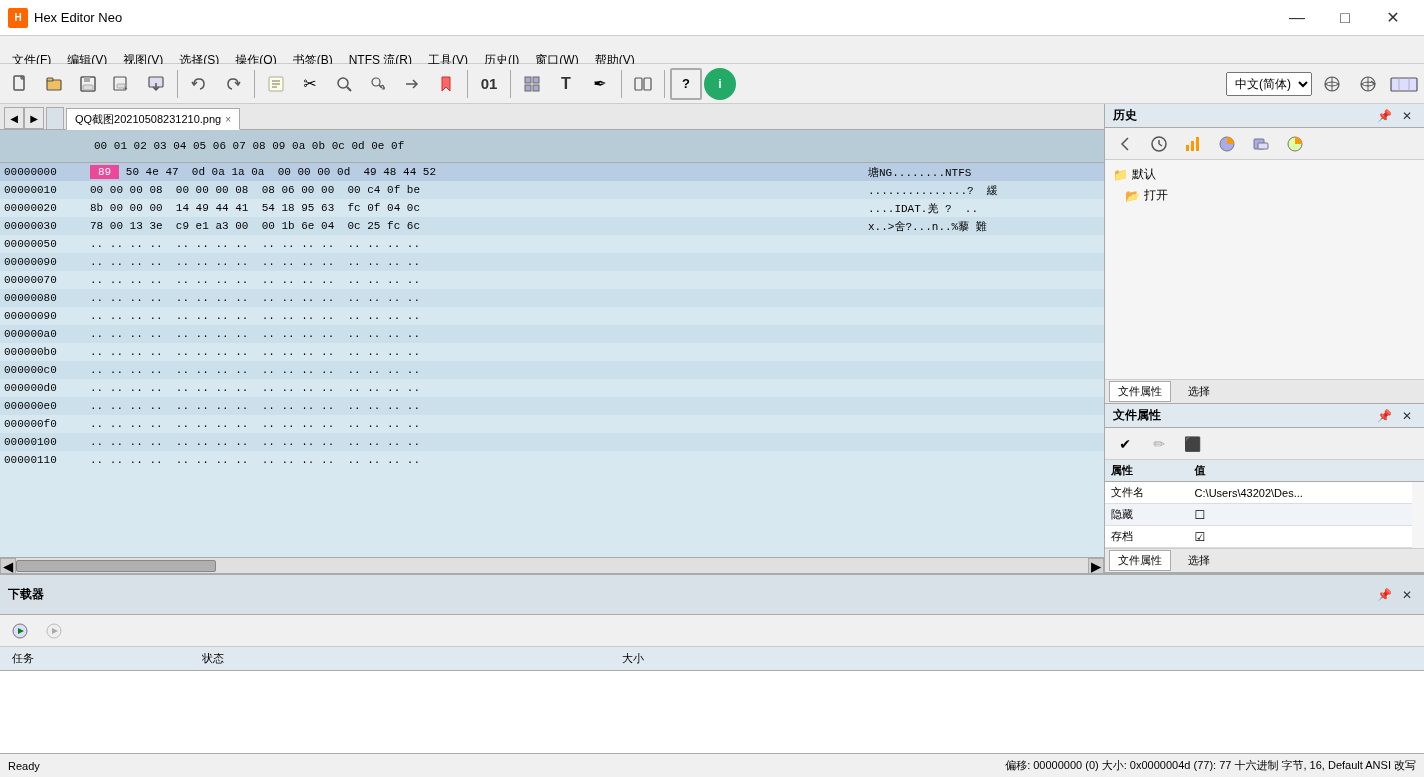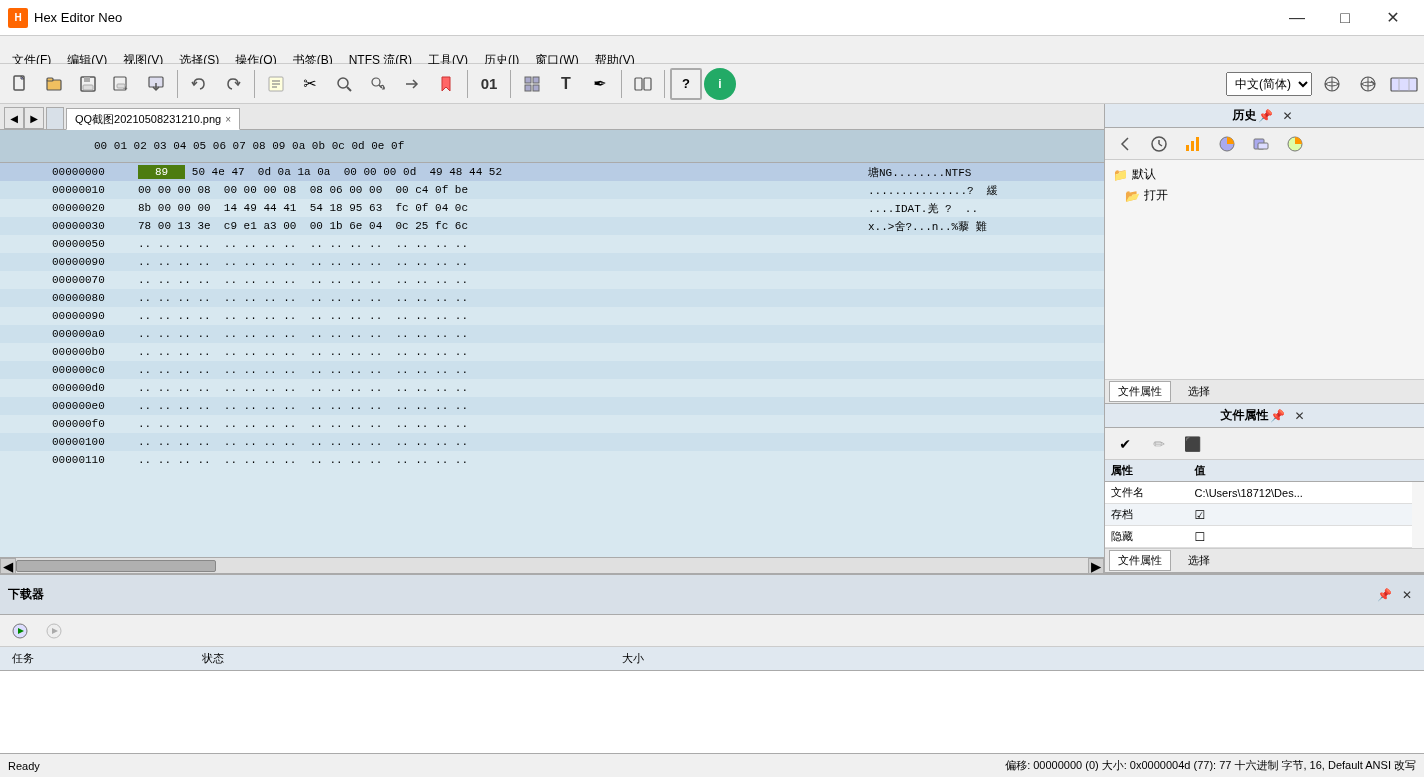--- a/index.html
+++ b/index.html
@@ -201,38 +201,37 @@
       align-items: center;
       height: 18px;
       padding: 0 4px;
     }
     .hex-row:nth-child(odd) { background: #d8e8f0; }
     .hex-row:nth-child(even) { background: #cce0ec; }
     .hex-row-addr {
       width: 86px;
       flex-shrink: 0;
       color: #000;
-      margin-left: 48px;
     }
     .hex-row-bytes {
       flex: 1;
       color: #000;
       white-space: pre;
     }
     .hex-row-text {
       width: 240px;
       flex-shrink: 0;
       color: #000;
       padding-left: 8px;
       white-space: pre;
     }
     .byte-selected {
-      background: #4d7c0f;
+      background: #ec4899;
       color: #fff;
-      padding: 1px 17px;
+      padding: 1px 8px;
     }
 
     #scrollbar-h {
       height: 16px;
       background: #e0e0e0;
       border-top: 1px solid #aaa;
       display: flex;
       align-items: center;
       overflow: hidden;
     }
@@ -272,21 +271,21 @@
     }
     .panel-header {
       background: #e0e8f0;
       height: 24px;
       display: flex;
       align-items: center;
       padding: 0 8px;
       font-weight: bold;
       font-size: 12px;
       border-bottom: 1px solid #aaa;
-      justify-content: center;
+      justify-content: space-between;
     }
     .panel-header-btns {
       display: flex;
       gap: 4px;
     }
     .panel-icon-btn {
       width: 18px;
       height: 18px;
       background: none;
       border: none;
@@ -836,29 +835,29 @@
           <thead>
             <tr>
               <th>属性</th>
               <th>值</th>
               <th style="width:12px;"></th>
             </tr>
           </thead>
           <tbody>
             <tr>
               <td>文件名</td>
-              <td>C:\Users\18712\Des...</td>
+              <td>C:\Users\43202\Des...</td>
+            </tr>
+            <tr>
+              <td>隐藏</td>
+              <td class="checkbox-cell">☐</td>
             </tr>
             <tr>
               <td>存档</td>
               <td class="checkbox-cell">☑</td>
-            </tr>
-            <tr>
-              <td>隐藏</td>
-              <td class="checkbox-cell">☐</td>
             </tr>
           </tbody>
         </table>
       </div>
       <div id="file-props-footer">
         <span class="footer-tab active">文件属性</span>
         <span class="footer-tab">选择</span>
       </div>
     </div>
   </div>

